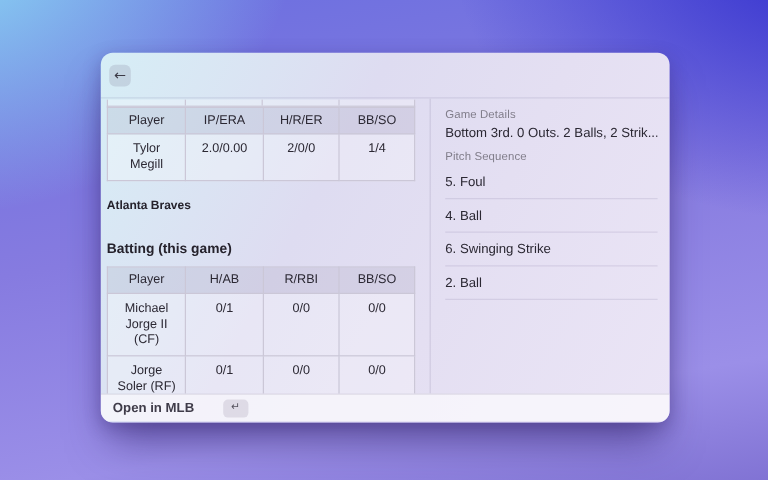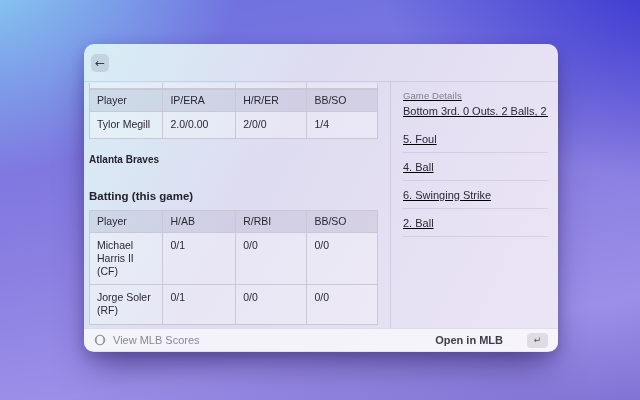--- a/index.html
+++ b/index.html
@@ -41,34 +41,33 @@
   }
   .table-fragment i { border-right:1px solid #cbc7d7; }
   .table-fragment i:last-child { border-right:none; }
 
   h3.section { margin:9px 0 8px; font-size:11.5px; font-weight:bold; color:#25222c; }
   h2.team { margin:15px 0 0; font-size:10px; font-weight:bold; color:#25222c; }
   h2.team + h3.section { margin-top:25px; }
 
   table.stats { width:100%; border-collapse:collapse; table-layout:fixed;
     font-size:10.5px; color:#2b2833; }
-  table.stats th, table.stats td { border:1px solid #cbc7d7; text-align:left; line-height:13px; }
+  table.stats th, table.stats td { border:1px solid #cbc7d7; text-align:center; line-height:13px; }
   table.stats th { font-weight:normal; padding:4px 7px; background:rgba(125,115,150,0.13); }
   table.stats td { padding:6px 7px; vertical-align:top; background:rgba(255,255,255,0.30); }
   table.stats col.c1 { width:25.5%; }
   table.stats col.c2 { width:25.25%; }
   table.stats col.c3 { width:24.75%; }
   table.stats col.c4 { width:24.5%; }
   table.stats tbody td { height:27px; }
   table.batting tbody td { height:40px; }
 
   .sidebar {
-    width:168px; border-left:1px solid rgba(85,75,120,0.14);
+    width:200px; border-left:1px solid rgba(85,75,120,0.14);
     padding:8px 10px 0 12px;
-    text-decoration:underline;
   }
   .side-label { font-size:9.5px; color:#807d8a; letter-spacing:0.1px; }
   .side-value { font-size:11px; color:#2b2833; margin:4px 0 8px;
     white-space:nowrap; overflow:hidden; }
   .pitch-list { margin-top:2px; }
   .pitch-item { height:28px; display:flex; align-items:center; font-size:11px;
     color:#2b2833; border-bottom:1px solid rgba(85,75,120,0.12); }
 
   .card-footer {
     height:23px; border-top:1px solid rgba(85,75,120,0.14);
@@ -148,58 +147,51 @@
         <thead>
           <tr>
             <th>Player</th>
             <th>H/AB</th>
             <th>R/RBI</th>
             <th>BB/SO</th>
           </tr>
         </thead>
         <tbody>
           <tr>
-            <td>Michael Harris II (CF)</td>
+            <td>Michael Jorge II (CF)</td>
             <td>0/1</td>
             <td>0/0</td>
             <td>0/0</td>
           </tr>
           <tr>
             <td>Jorge Soler (RF)</td>
             <td>0/1</td>
             <td>0/0</td>
             <td>0/0</td>
           </tr>
         </tbody>
       </table>
 
     </div>
 
     <div class="sidebar">
       <div class="side-label">Game Details</div>
       <div class="side-value">Bottom 3rd. 0 Outs. 2 Balls, 2 Strik...</div>
+      <div class="side-label">Pitch Sequence</div>
       <div class="pitch-list">
         <div class="pitch-item">5. Foul</div>
         <div class="pitch-item">4. Ball</div>
         <div class="pitch-item">6. Swinging Strike</div>
         <div class="pitch-item">2. Ball</div>
       </div>
     </div>
 
   </div>
 
   <div class="card-footer">
-    <div class="footer-left">
-      <svg class="baseball" width="12" height="12" viewBox="0 0 16 16">
-        <circle cx="8" cy="8" r="6.3" fill="none" stroke="#85828e" stroke-width="1.3"></circle>
-        <path d="M4.1 3.0 C 2.4 6.0, 2.4 10.0, 4.1 13.0" fill="none" stroke="#85828e" stroke-width="1.1"></path>
-        <path d="M11.9 3.0 C 13.6 6.0, 13.6 10.0, 11.9 13.0" fill="none" stroke="#85828e" stroke-width="1.1"></path>
-      </svg>
-      <span>View MLB Scores</span>
-    </div>
     <div class="footer-right">
       <span class="action">Open in MLB</span>
       <span class="key">
         <span>↵</span>
       </span>
     </div>
   </div>
 
 </div>
 

